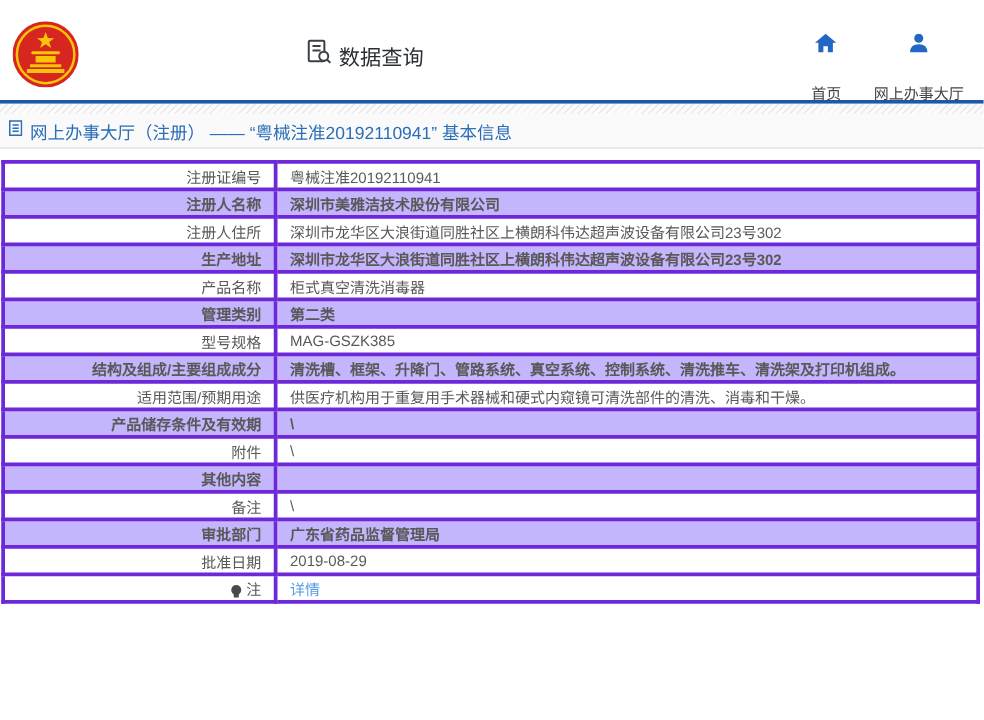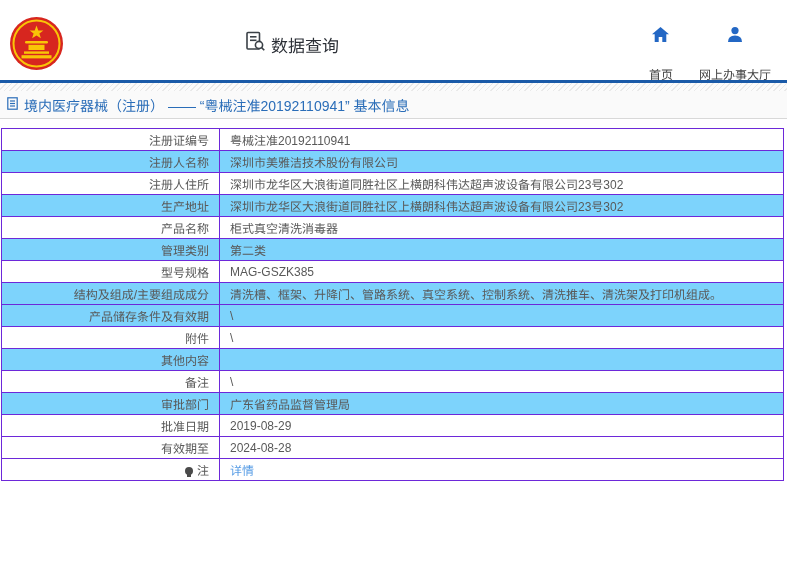--- a/index.html
+++ b/index.html
@@ -39,32 +39,32 @@
     border-bottom: 1px solid #d8d8d8;
     display: flex; align-items: center; gap: 6px;
     padding-left: 7px;
   }
   .title-text { font-size: 14px; color: #2a6db8; }
   .gap { height: 9px; background: #fff; }
 
   
   table.info { width: 783px; border-collapse: collapse; table-layout: fixed; margin-left: 1px; }
   table.info td {
-    border: 1px solid #6d28d9;
+    border: 3px solid #6d28d9;
     height: 22px;
     padding: 1px 10px;
     font-size: 12px;
     color: #595959;
     vertical-align: middle;
     white-space: nowrap;
     overflow: hidden;
   }
   td.lbl { width: 218px; text-align: right; padding-right: 12px; }
   tr.odd td { background: #ffffff; }
-  tr.even td { background: #7dd3fc; }
+  tr.even td { background: #c4b5fd; font-weight: bold; }
   a.details { color: #569ce5; text-decoration: none; cursor: pointer; }
 
   .note-icon {
     display: inline-block; width: 8px; height: 8px;
     background: #4a4a4a; border-radius: 50%;
     position: relative; margin-right: 4px;
   }
   .note-icon::after {
     content: ""; position: absolute; left: 2px; top: 7px;
     width: 4px; height: 3px; background: #4a4a4a;
@@ -128,21 +128,21 @@
 
 <div class="title-bar">
   <span>
     <svg width="11" height="13" viewBox="0 0 11 13" fill="none" stroke="#2a6db8" stroke-width="1.2">
       <rect x="0.8" y="0.8" width="9.4" height="11.4"></rect>
       <line x1="3" y1="4" x2="8" y2="4"></line>
       <line x1="3" y1="6.5" x2="8" y2="6.5"></line>
       <line x1="3" y1="9" x2="8" y2="9"></line>
     </svg>
   </span>
-  <span class="title-text">境内医疗器械（注册） ——  “粤械注准20192110941” 基本信息</span>
+  <span class="title-text">网上办事大厅（注册） ——  “粤械注准20192110941” 基本信息</span>
 </div>
 
 <div class="gap"></div>
 
 <table class="info">
   <tbody>
       <tr class="odd">
     <td class="lbl">注册证编号</td>
     <td class="val">粤械注准20192110941</td>
   </tr>
@@ -167,20 +167,24 @@
     <td class="val">第二类</td>
   </tr>
       <tr class="odd">
     <td class="lbl">型号规格</td>
     <td class="val">MAG-GSZK385</td>
   </tr>
       <tr class="even">
     <td class="lbl">结构及组成/主要组成成分</td>
     <td class="val">清洗槽、框架、升降门、管路系统、真空系统、控制系统、清洗推车、清洗架及打印机组成。</td>
   </tr>
+      <tr class="odd">
+    <td class="lbl">适用范围/预期用途</td>
+    <td class="val">供医疗机构用于重复用手术器械和硬式内窥镜可清洗部件的清洗、消毒和干燥。</td>
+  </tr>
       <tr class="even">
     <td class="lbl">产品储存条件及有效期</td>
     <td class="val">\</td>
   </tr>
       <tr class="odd">
     <td class="lbl">附件</td>
     <td class="val">\</td>
   </tr>
       <tr class="even">
     <td class="lbl">其他内容</td>
@@ -192,21 +196,17 @@
   </tr>
       <tr class="even">
     <td class="lbl">审批部门</td>
     <td class="val">广东省药品监督管理局</td>
   </tr>
       <tr class="odd">
     <td class="lbl">批准日期</td>
     <td class="val">2019-08-29</td>
   </tr>
       <tr class="odd">
-    <td class="lbl">有效期至</td>
-    <td class="val">2024-08-28</td>
-  </tr>
-      <tr class="odd">
     <td class="lbl"><span class="note-icon"></span>注</td>
     <td class="val"><a class="details">详情</a></td>
   </tr>
     </tbody>
 </table>
 
 </body></html>

